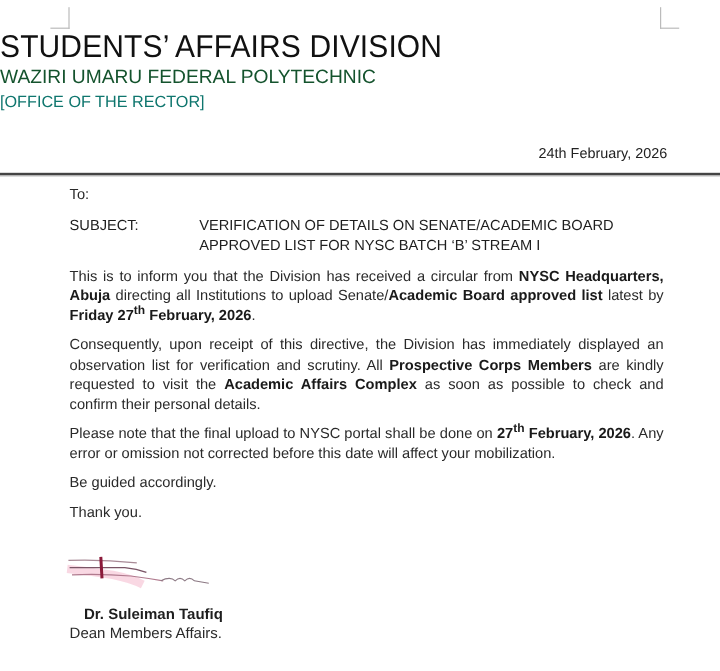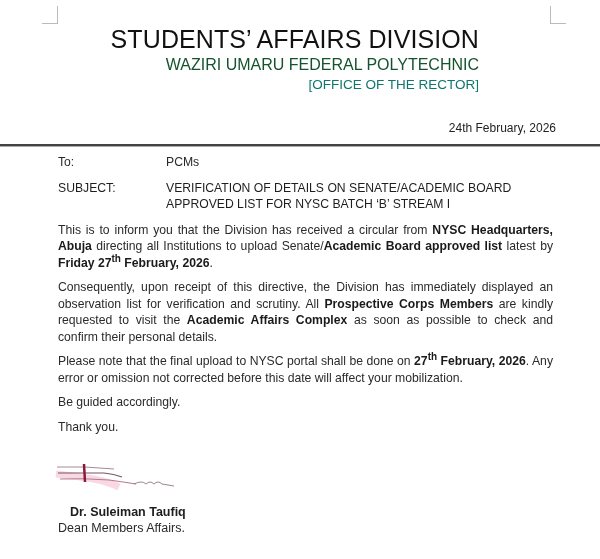--- a/index.html
+++ b/index.html
@@ -30,21 +30,21 @@
       width: 16px;
       height: 18px;
       border-left: 1px solid #bbbbbb;
       border-bottom: 1px solid #bbbbbb;
     }
     .letterhead {
       position: absolute;
       top: 24px;
       left: 0;
       width: 479px;
-      text-align: right;
+      text-align: left;
     }
     .lh-title {
       font-size: 25px;
       font-weight: normal;
       color: #111111;
       letter-spacing: 0.1px;
       line-height: 30px;
       transform: scaleY(1.05);
     }
     .lh-sub {
@@ -130,21 +130,20 @@
   <div class="lh-line">[OFFICE OF THE RECTOR]</div>
 </header>
 
 <div class="date">24th February, 2026</div>
 
 <div class="divider"></div>
 
 <main class="content">
   <div class="row to-row">
     <span class="row-label">To:</span>
-    <span class="row-value">PCMs</span>
   </div>
 
   <div class="row subject-row">
     <span class="row-label">SUBJECT:</span>
     <span class="row-value subject-value">
       <span>VERIFICATION OF DETAILS ON SENATE/ACADEMIC BOARD</span><br>
       <span>APPROVED LIST FOR NYSC BATCH ‘B’ STREAM I</span>
     </span>
   </div>
 

